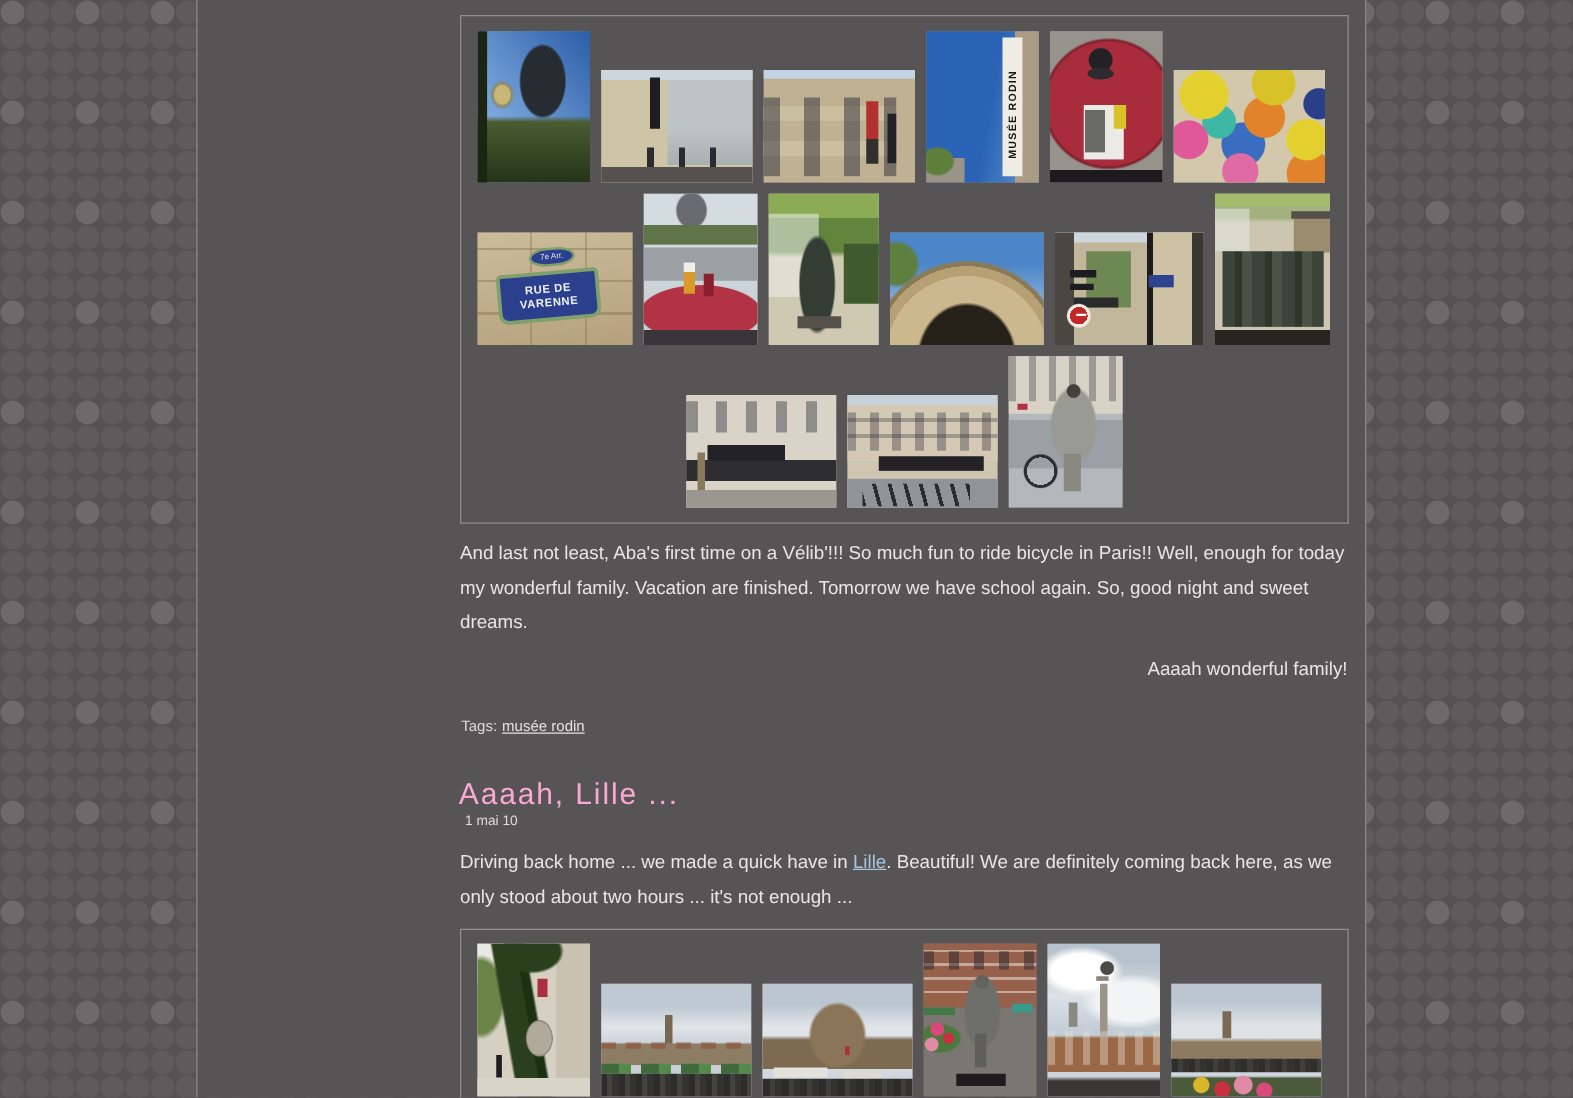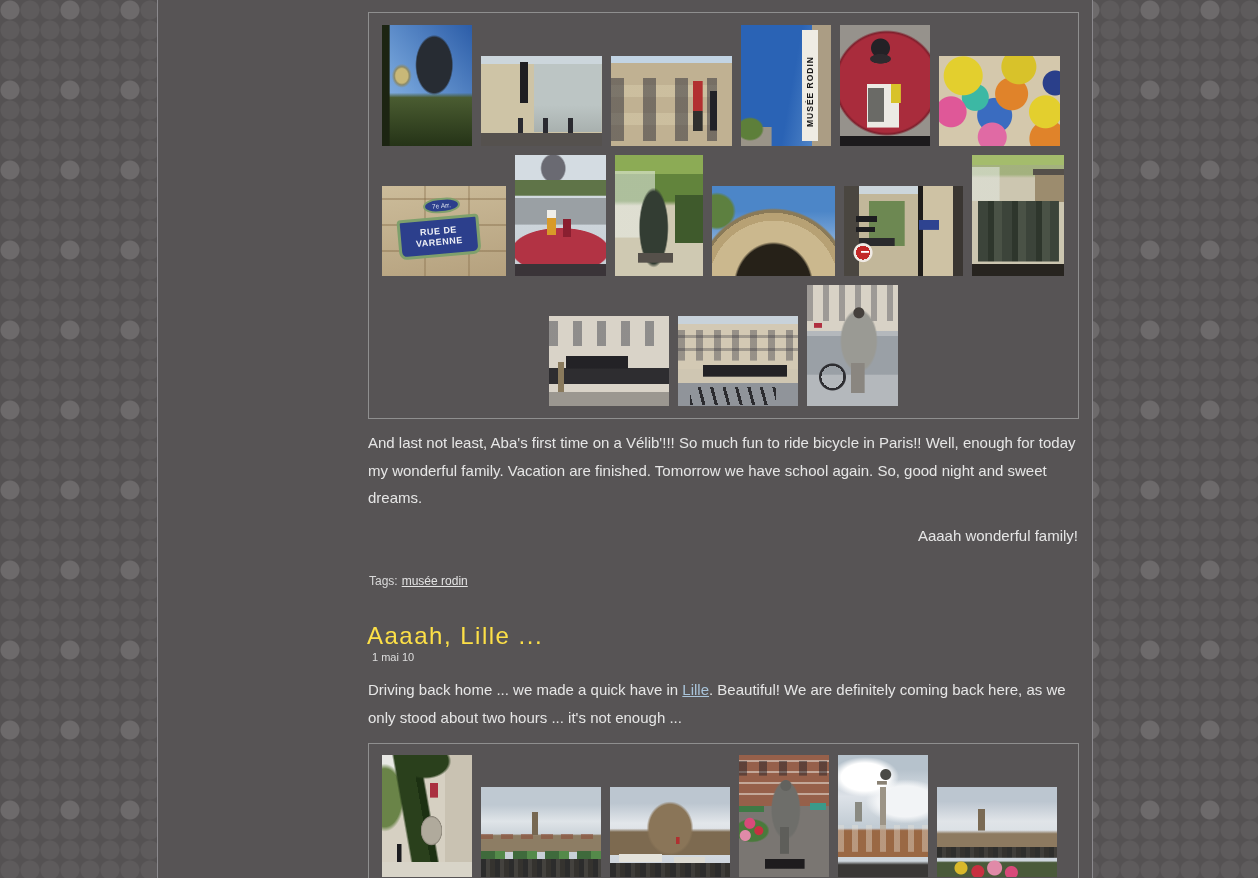--- a/index.html
+++ b/index.html
@@ -28,21 +28,21 @@
   .g-row.center{justify-content:center;}
   .ph{flex:0 0 auto;position:relative;overflow:hidden;background-color:#8a8a88;background-repeat:no-repeat;}
 
   
   .body-text{position:absolute;left:368px;width:712px;margin:0;color:#e6e6e6;font-size:15px;line-height:27.6px;}
   .p1{top:429px;}
   .p2{top:676px;}
   .signoff{position:absolute;left:368px;width:710px;top:527px;margin:0;color:#e6e6e6;font-size:15px;text-align:right;}
   .tags-row{position:absolute;left:369px;top:574px;color:#d9d9d9;font-size:12px;}
   .tags-row a{color:#e3e3e3;text-decoration:underline;margin-left:4px;}
-  .post-title{position:absolute;left:367px;top:622px;margin:0;font-size:24px;font-weight:300;letter-spacing:1.5px;color:#fde047;}
+  .post-title{position:absolute;left:367px;top:622px;margin:0;font-size:24px;font-weight:300;letter-spacing:1.5px;color:#f9a8d4;}
   .post-date{position:absolute;left:372px;top:651px;font-size:11px;color:#dedede;}
   .inline-link{color:#a9c4da;text-decoration:underline;}
 
   
   .plabel{position:absolute;box-sizing:border-box;}
   .plabel-musee-rodin-banner{
     top:5px;right:13px;background:#efece4;color:#161616;
     writing-mode:vertical-rl;transform:rotate(180deg);
     font-size:8.5px;font-weight:700;letter-spacing:1px;text-align:center;
     padding:14px 2px 26px 2px;line-height:12px;

